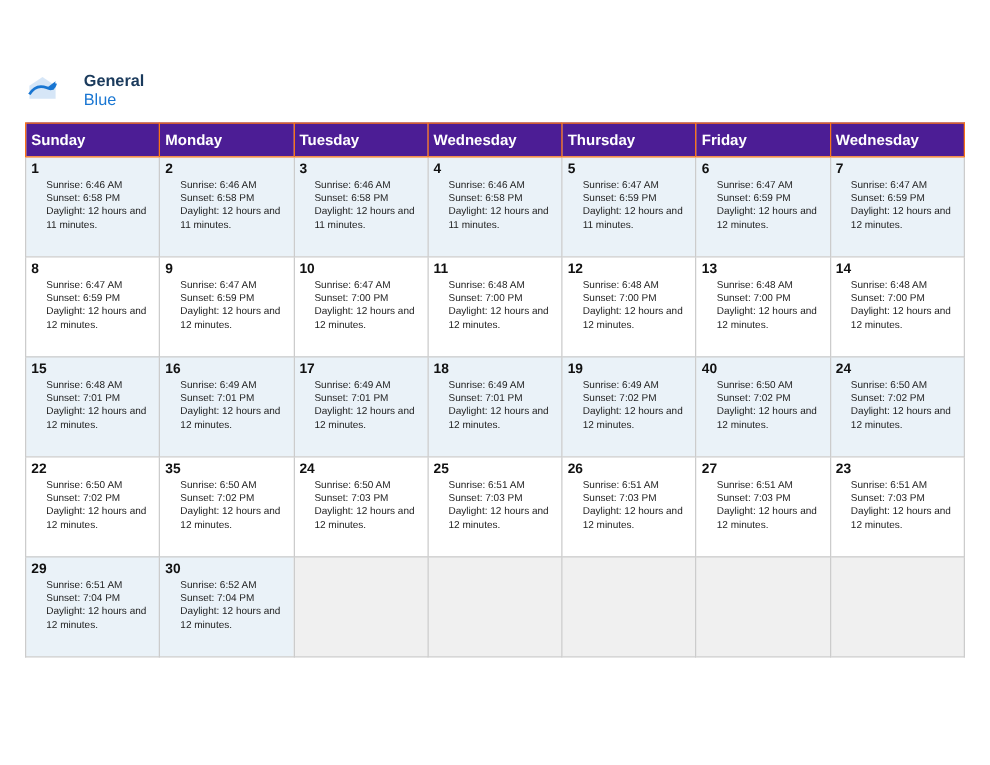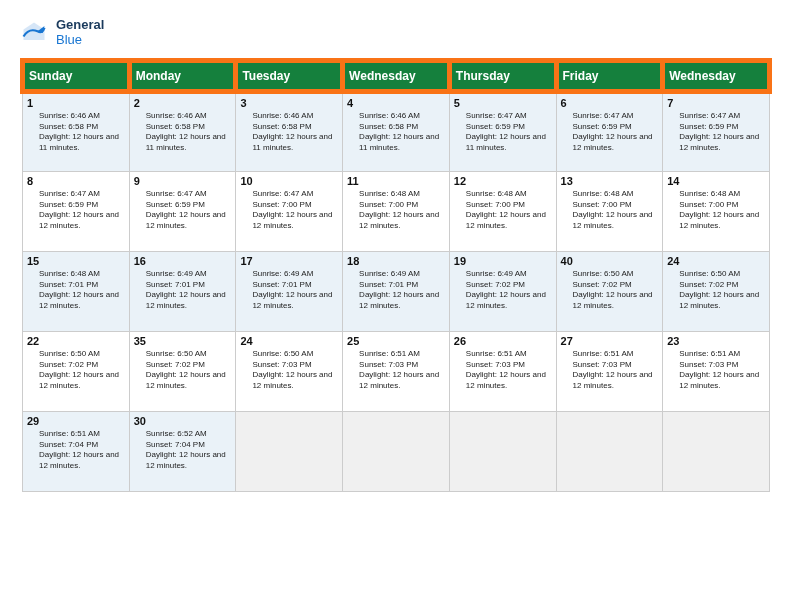--- a/index.html
+++ b/index.html
@@ -17,22 +17,23 @@
       background: #fff;
     }
     .header {
       display: flex;
       justify-content: space-between;
       align-items: flex-start;
       margin-bottom: 10px;
     }
     .logo {
       display: flex;
-      align-items: center;
-      gap: 8px;
+      align-items: flex-start;
+      gap: 19px;
+      margin-top: 40px;
     }
     .logo-icon {
       width: 28px;
       height: 28px;
     }
     .title-block {
       text-align: right;
     }
     .month-title {
       font-size: 28px;
@@ -42,27 +43,27 @@
     .location {
       font-size: 14px;
       color: #444;
     }
     table {
       width: 100%;
       border-collapse: collapse;
       table-layout: fixed;
     }
     thead tr th {
-      background-color: #15803d;
+      background-color: #4c1d95;
       color: #fff;
       font-size: 12px;
       font-weight: bold;
       padding: 6px 4px;
       text-align: left;
-      border: 5px solid #f97316;
+      border: 1px solid #f97316;
     }
     tbody tr td {
       vertical-align: top;
       border: 1px solid #ccc;
       padding: 3px 4px;
       font-size: 8.5px;
       color: #222;
       height: 80px;
       background: #fff;
     }

